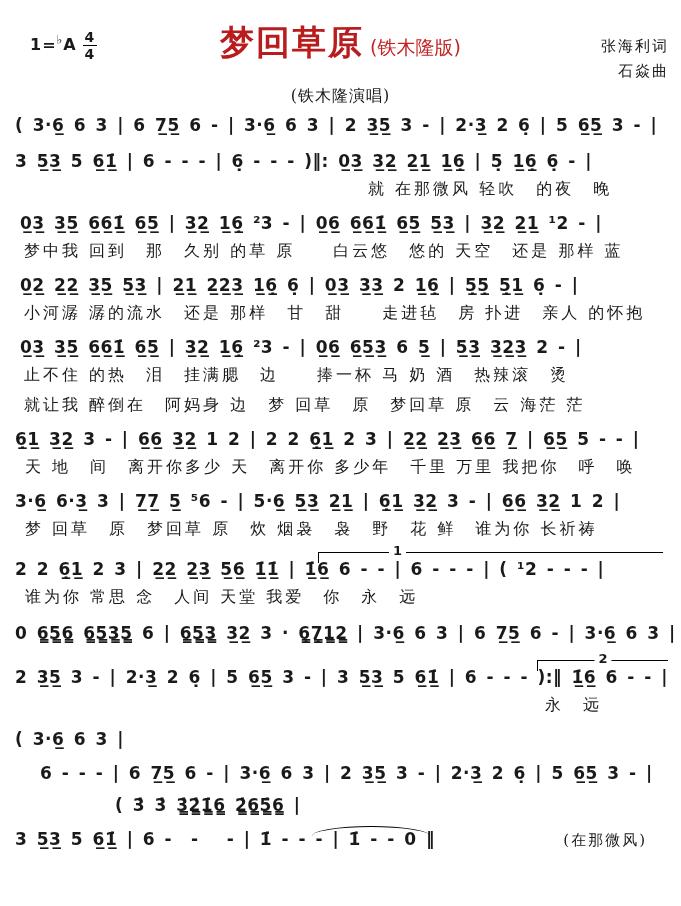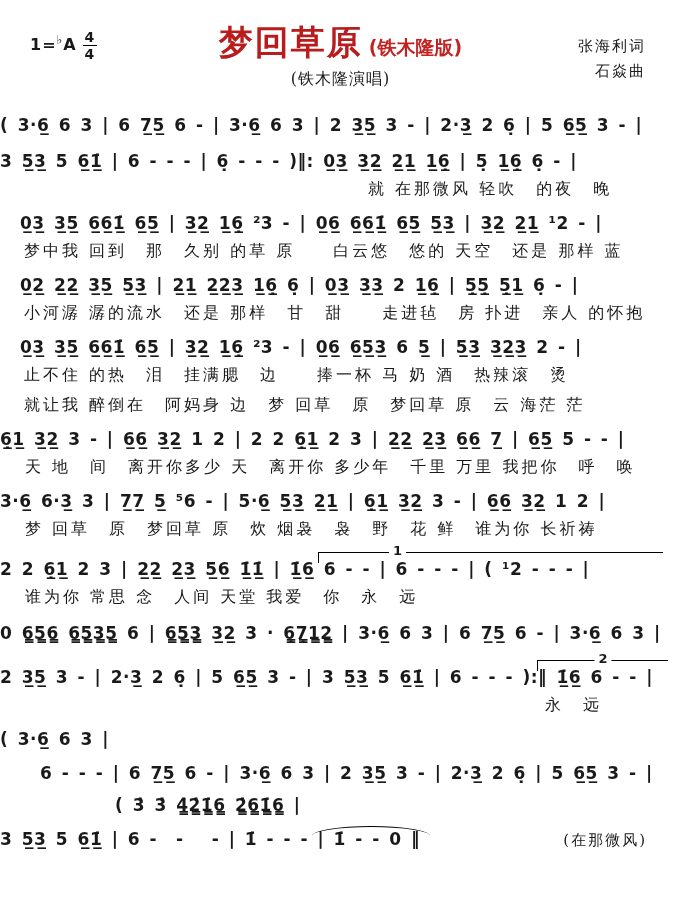--- a/index.html
+++ b/index.html
@@ -16,45 +16,45 @@
   }
   .keysig .flat{font-size:12px;vertical-align:super;}
   .timesig{display:inline-block;vertical-align:middle;margin-left:6px;text-align:center;line-height:1;}
   .timesig .top{display:block;border-bottom:1.5px solid #000;padding:0 2px 1px;font-size:14px;font-weight:bold;}
   .timesig .bot{display:block;padding-top:1px;font-size:14px;font-weight:bold;}
   .title-wrap{text-align:center;padding-top:8px;white-space:nowrap;}
   .title{
     font-family:"DejaVu Serif","Liberation Serif",serif;
     font-size:34px;font-weight:bold;color:#b91c1c;letter-spacing:2px;
   }
-  .title-suffix{font-size:19px;font-weight:bold;color:#c32222;margin-left:6px;}
+  .title-suffix{font-size:19px;font-weight:normal;color:#c32222;margin-left:6px;}
   .subtitle{
-    text-align:center;font-size:16px;margin-top:3px;letter-spacing:1px;
+    text-align:center;font-size:16px;margin-top:20px;letter-spacing:1px;
     font-family:"DejaVu Serif","Liberation Serif",serif;
   }
   .credits{
-    position:absolute;right:35px;top:22px;text-align:right;
+    position:absolute;right:12px;top:22px;text-align:right;
     font-family:"DejaVu Serif","Liberation Serif",serif;
     font-size:15px;line-height:25px;letter-spacing:2px;
   }
   
   .score{padding:0;}
   .line{position:relative;}
   .notes{
     font-family:"DejaVu Sans",sans-serif;
     font-weight:bold;font-size:17px;line-height:30px;
     white-space:pre;word-spacing:3px;letter-spacing:.5px;
   }
   .lyrics{
     font-size:16px;line-height:22px;letter-spacing:3px;white-space:pre;
     font-family:"DejaVu Sans",sans-serif;
   }
   .mt12{margin-top:12px}.mt8{margin-top:8px}.mt10{margin-top:10px}
   .mt14{margin-top:14px}.mt6{margin-top:6px}.mt4{margin-top:4px}.mt2{margin-top:2px}
-  .ind15{}.ind20{padding-left:20px}.ind28{padding-left:24px}
+  .ind15{padding-left:15px}.ind20{padding-left:20px}.ind28{padding-left:24px}
   .ind25{padding-left:25px}.ind40{padding-left:40px}.ind115{padding-left:115px}
   .ind368{padding-left:368px}.ind545{padding-left:545px}
   .volta{
     position:absolute;height:10px;
     border-top:1.5px solid #000;border-left:1.5px solid #000;
   }
   .volta .vlabel{
     position:absolute;top:-9px;background:#fff;padding:0 4px;
     font-size:13px;font-weight:bold;line-height:14px;
   }
@@ -152,21 +152,21 @@
 
   <div class="line mt8">
     <div class="notes ind15">( 3·6̲ 6 3 |</div>
   </div>
 
   <div class="line mt4">
     <div class="notes ind40">6 - - - | 6 7̲5̲ 6 - | 3·6̲ 6 3 | 2 3̲5̲ 3 - | 2·3̲ 2 6̣ | 5 6̲5̲ 3 - |</div>
   </div>
 
   <div class="line mt2">
-    <div class="notes ind115">( 3̇ 3̇ 4̳̇2̳̇1̳̇6̳ 2̳̇6̳1̳̇6̳ |</div>
+    <div class="notes ind115">( 3̇ 3̇ 3̳̇2̳̇1̳̇6̳ 2̳̇6̳5̳̇6̳ |</div>
   </div>
 
   <div class="line mt4 lastline">
     <div class="tie"></div>
     <div class="notes ind15">3 5̲3̲ 5 6̲1̲̇ | 6 -  -   - | 1̇ - - - | 1̇ - - 0 ‖</div>
     <div class="footer-note">(在那微风)</div>
   </div>
 
 </div>
 

